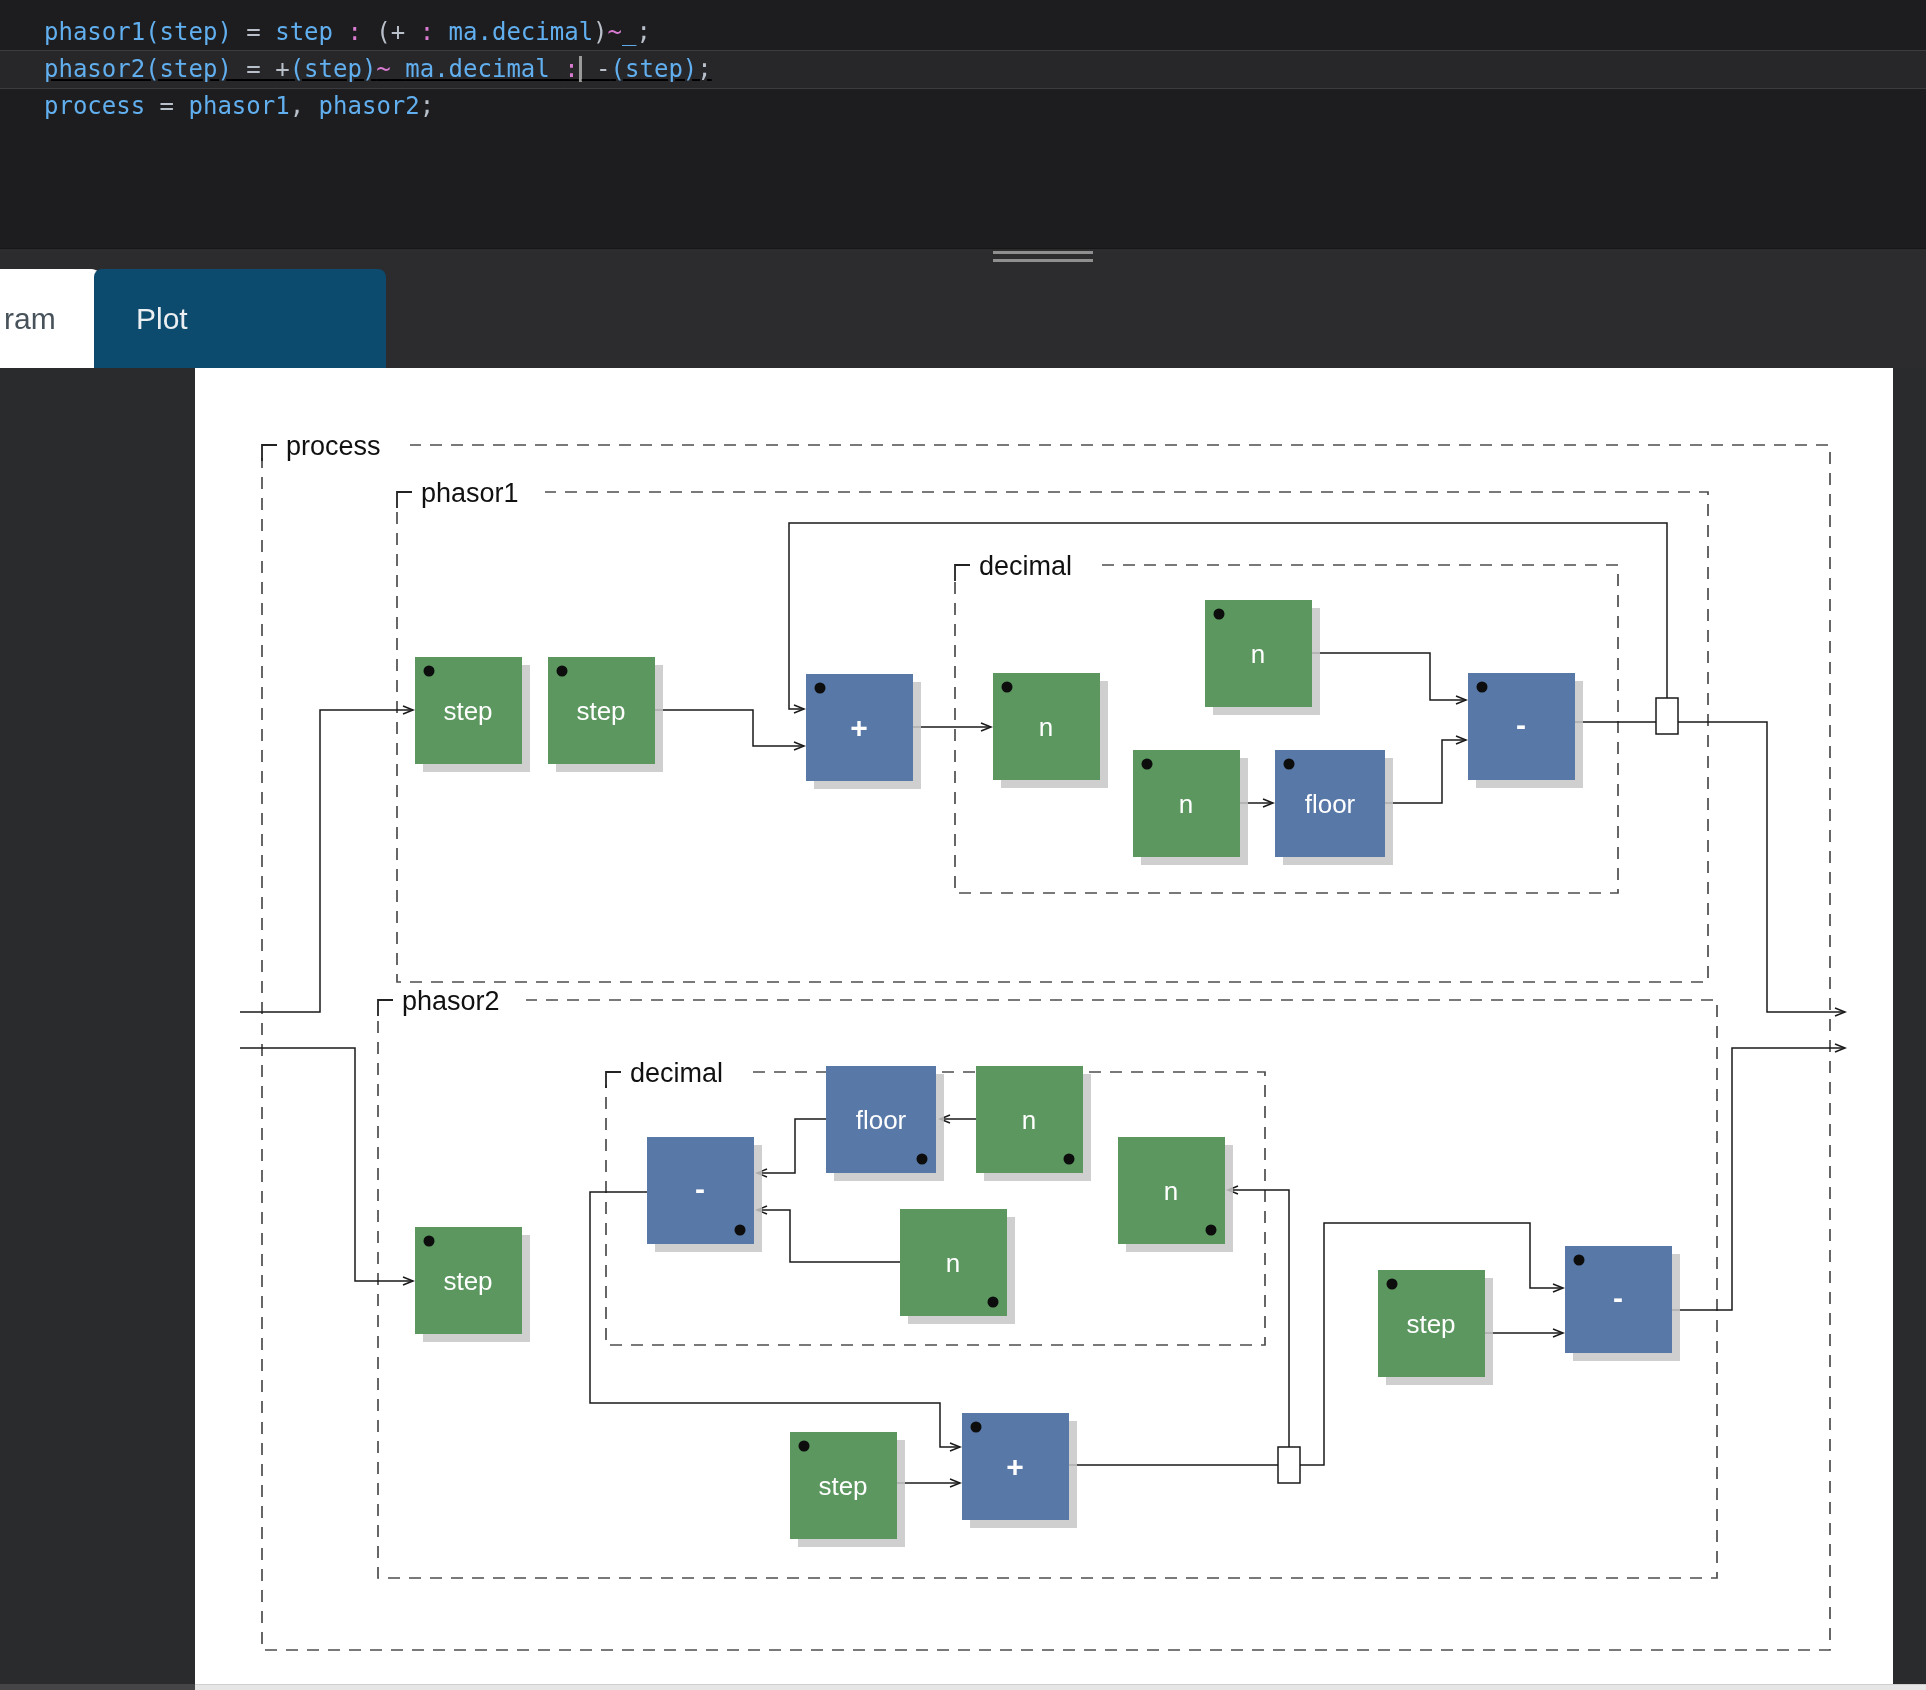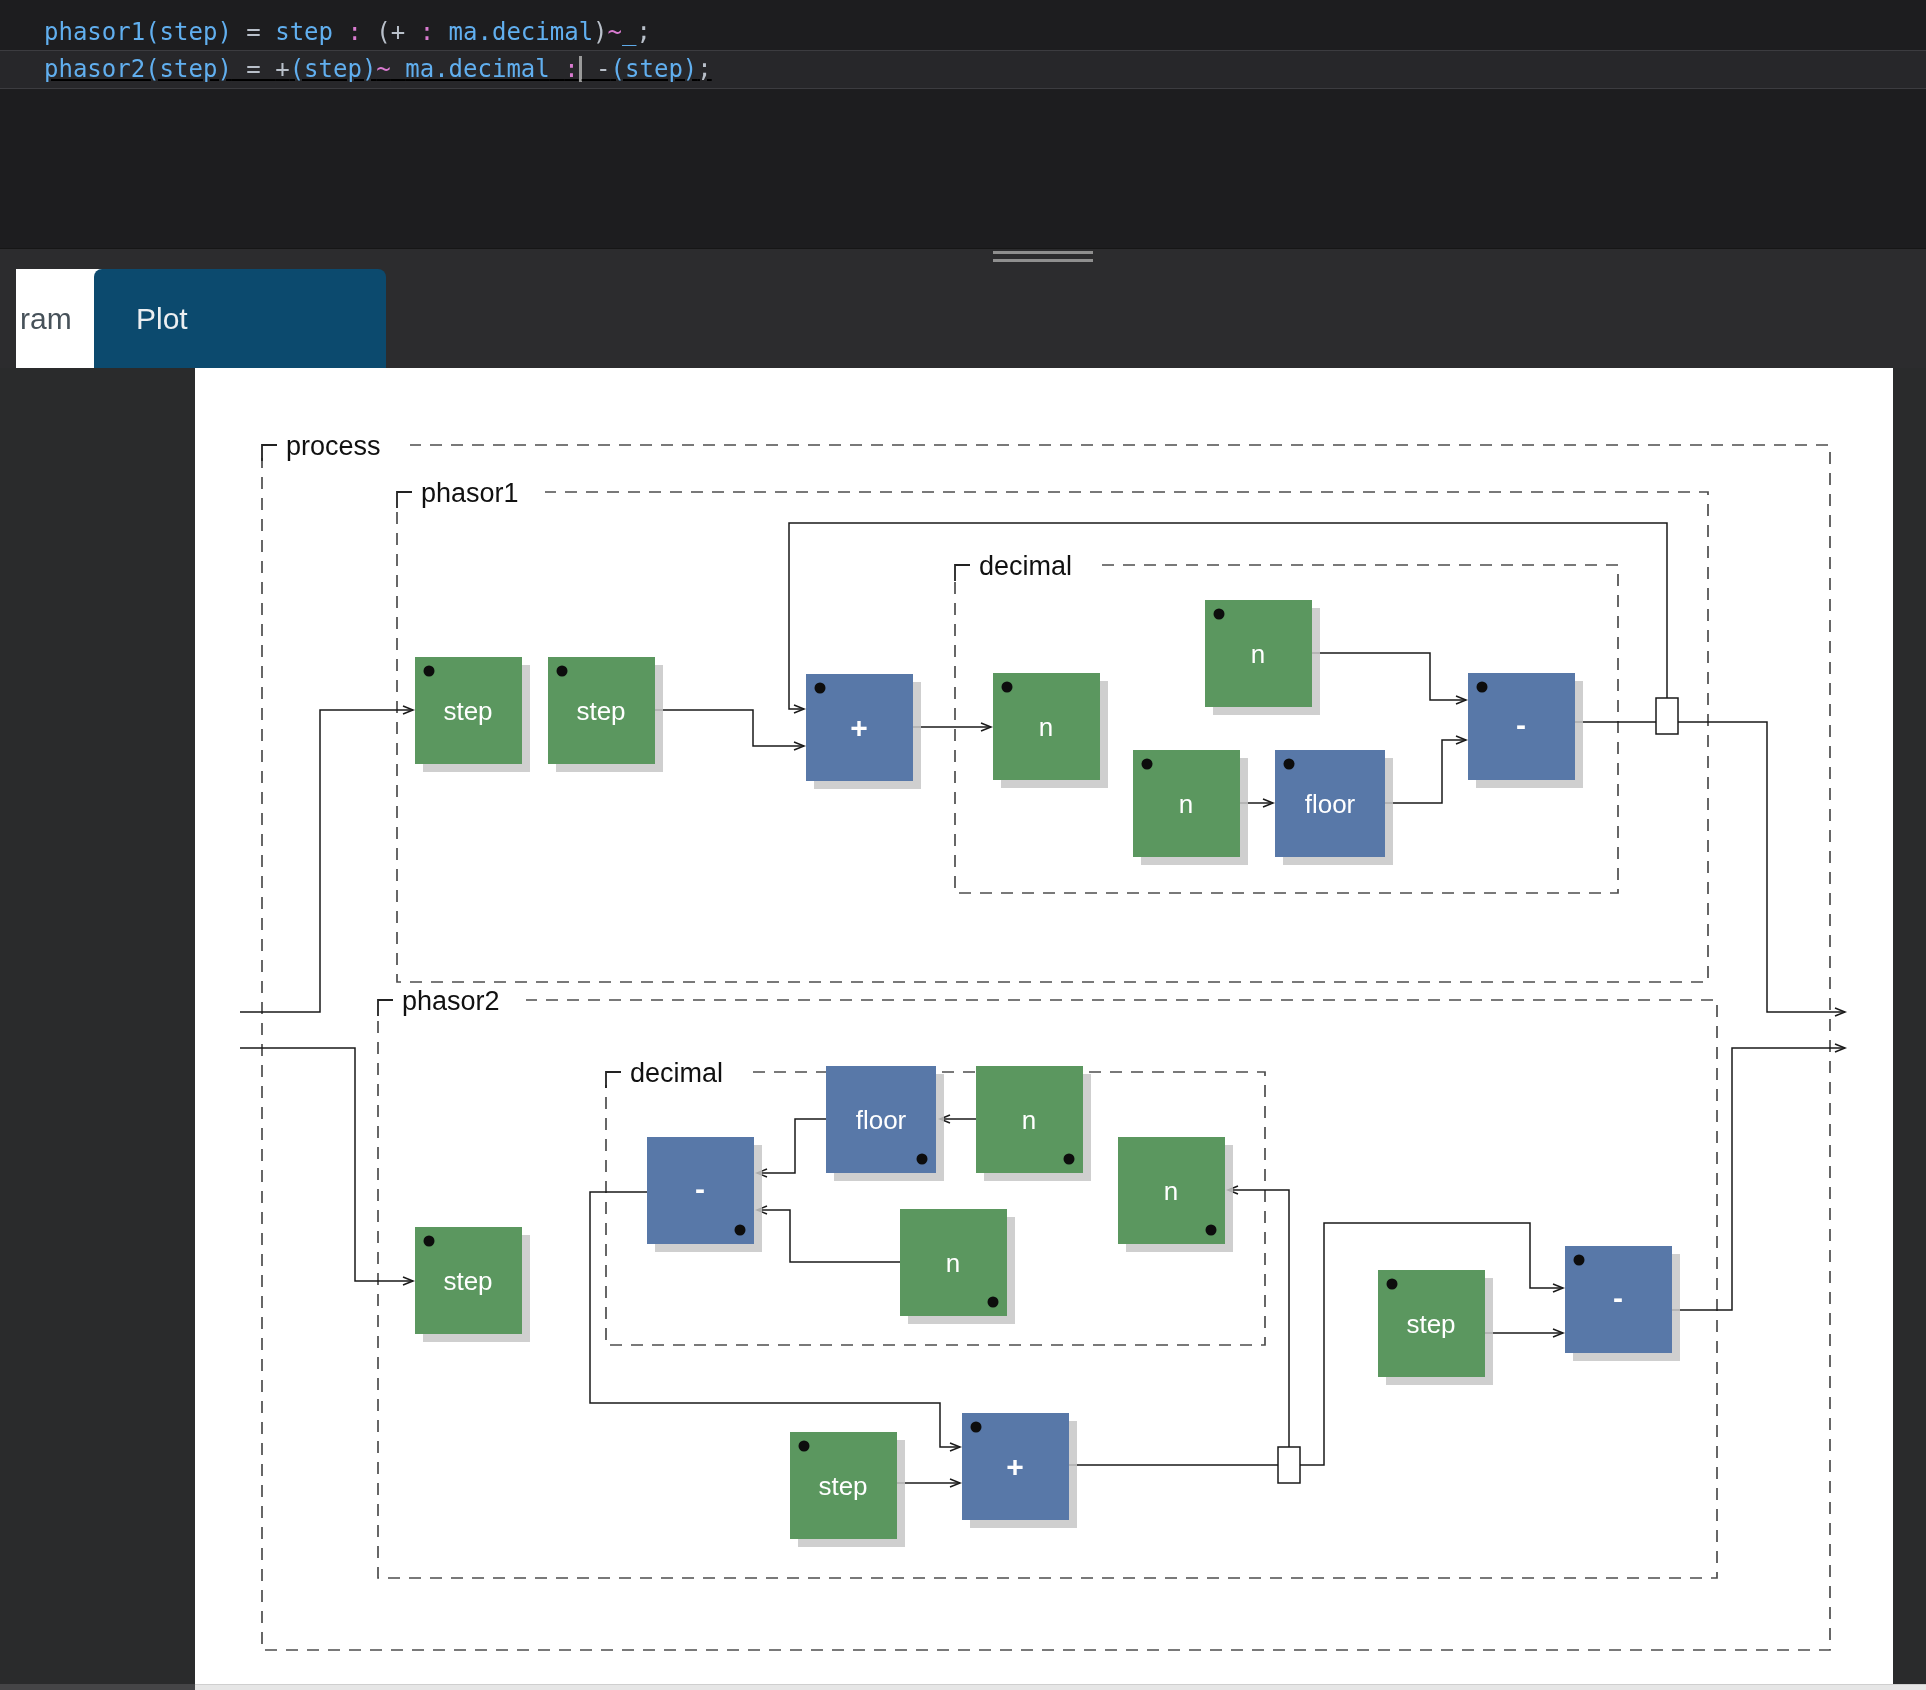--- a/index.html
+++ b/index.html
@@ -14,21 +14,21 @@
   .tk.b{color:#61afef;}
   .tk.o{color:#b9c0ca;}
   .tk.p{color:#d97bd0;}
   .cursor{display:inline-block;width:3px;height:26px;background:#9a9a9a;vertical-align:-5px;}
   
   .tabbar{position:absolute;left:0;top:248px;width:1926px;height:120px;background:#2c2c2e;border-top:1px solid #161616;}
   .grip{position:absolute;left:993px;top:2px;width:100px;height:12px;}
   .grip .g{height:3px;background:#8f8f8f;margin-bottom:5px;}
   .tab-active{position:absolute;left:0;top:20px;width:103px;height:100px;background:#ffffff;
               border-top-right-radius:12px;color:#47525a;font-family:"Liberation Sans",sans-serif;
-              font-size:30px;line-height:100px;padding-left:4px;overflow:hidden;margin-left:16px;}
+              font-size:30px;line-height:100px;padding-left:4px;overflow:hidden;}
   .tab-plot{position:absolute;left:94px;top:20px;width:292px;height:100px;background:#0c4a6e;
             border-top-left-radius:8px;border-top-right-radius:8px;color:#eceff1;
             font-family:"Liberation Sans",sans-serif;font-size:30px;line-height:100px;padding-left:42px;}
   
   .sidestrip-l{position:absolute;left:0;top:368px;width:195px;height:1316px;background:#2a2b2c;}
   .sidestrip-r{position:absolute;left:1893px;top:368px;width:33px;height:1316px;background:#2a2b2c;}
   .canvas{position:absolute;left:195px;top:368px;width:1698px;height:1316px;background:#ffffff;}
   .hscroll{position:absolute;left:0;top:1684px;width:1926px;height:6px;background:#e6e6e6;border-top:1px solid #cfcfcf;}
   .hscroll .dark{position:absolute;left:0;top:-1px;width:195px;height:7px;background:#454547;}
   svg{position:absolute;left:0;top:0;}
@@ -44,20 +44,21 @@
   .sq{fill:#ffffff;stroke:#1a1a1a;stroke-width:1.5;}
   .dot{fill:#0d0d0d;}
 </style>
 </head>
 <body>
 
 <div class="editor">
   <div class="codewrap">
     <div class="line"><span class="tk b">phasor1(step)</span><span class="tk o"> = </span><span class="tk b">step</span><span class="tk o"> </span><span class="tk p">:</span><span class="tk o"> (+ </span><span class="tk p">:</span><span class="tk o"> </span><span class="tk b">ma.decimal</span><span class="tk o">)</span><span class="tk p">~</span><span class="tk b">_</span><span class="tk o">;</span></div>
     <div class="line active"><span class="tk b">phasor2(step)</span><span class="tk o"> = </span><span class="tk o">+</span><span class="tk b">(step)</span><span class="tk p">~</span><span class="tk o"> </span><span class="tk b">ma.decimal</span><span class="tk o"> </span><span class="tk p">:</span><span class="cursor"></span><span class="tk o"> -</span><span class="tk b">(step)</span><span class="tk o">;</span></div>
+    <div class="line"><span class="tk b">process</span><span class="tk o"> = </span><span class="tk b">phasor1</span><span class="tk o">, </span><span class="tk b">phasor2</span><span class="tk o">;</span></div>
   </div>
 </div>
 
 <div class="tabbar">
   <div class="grip">
     <div class="g"></div>
     <div class="g"></div>
   </div>
   <div class="tab-active"><span>ram</span></div>
   <div class="tab-plot"><span>Plot</span></div>

